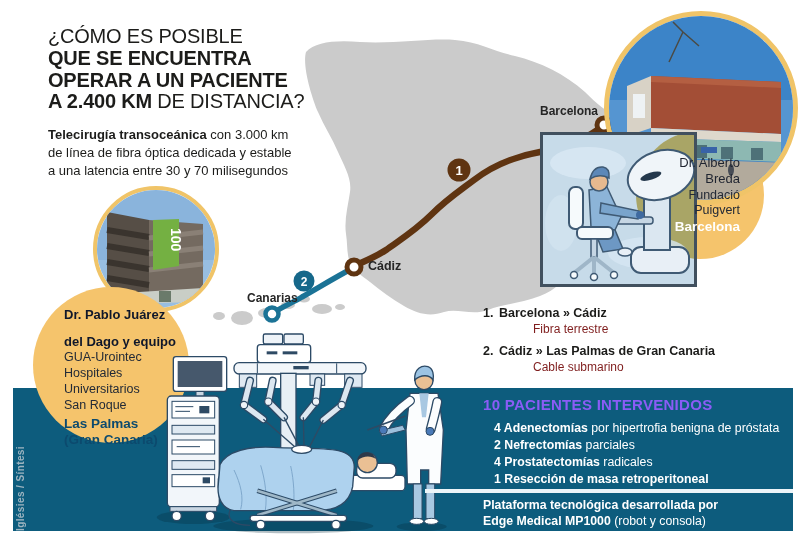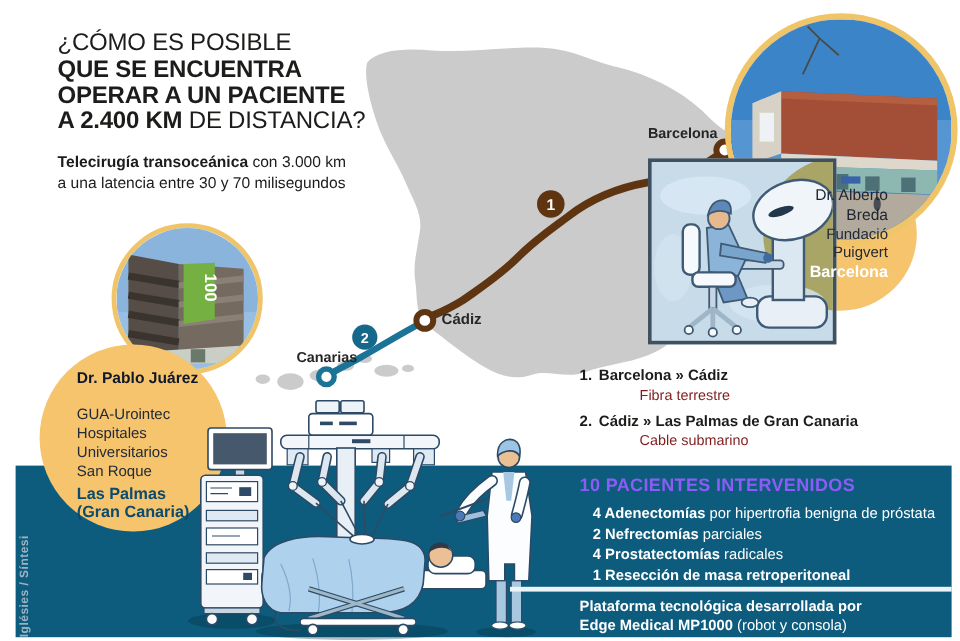--- a/index.html
+++ b/index.html
@@ -37,21 +37,21 @@
   .pc-left{left:93px;top:186px;width:126px;height:126px;border:4px solid #f0c468;z-index:3;}
   .pc-right{left:604px;top:11px;width:194px;height:194px;border:5px solid #f0c468;z-index:4;}
   .orange-circle{border-radius:50%;background:#f5c46c;}
   .oc-left{left:33px;top:287px;width:156px;height:156px;z-index:4;}
   .oc-right{left:636px;top:131px;width:128px;height:128px;z-index:3;}
 
   
   .doc-left{left:64px;top:296px;width:130px;z-index:7;}
   .doc-left .name{font-size:13px;font-weight:700;line-height:15.5px;color:#0f172a;margin-top:11px;}
   .doc-left .org{font-size:12.5px;line-height:16px;color:#232a36;margin-top:0;}
-  .doc-left .orgs{margin-top:14px;}
+  .doc-left .orgs{margin-top:0;}
   .doc-left .place{font-size:13.5px;font-weight:700;line-height:15.5px;color:#0c4a6e;margin-top:3px;}
   .doc-right{left:560px;top:155px;width:180px;text-align:right;z-index:7;}
   .doc-right .name{font-size:13px;font-weight:400;line-height:15.5px;color:#1f2430;}
   .doc-right .orgs{margin-top:2px;}
   .doc-right .org{font-size:12.5px;line-height:14.5px;color:#232a36;}
   .doc-right .place{font-size:13.5px;font-weight:700;color:#ffffff;margin-top:2px;}
 
   
   .console-square{left:540px;top:132px;width:157px;height:155px;background:#c7dbe9;
                   border:3px solid #41505e;box-sizing:border-box;overflow:hidden;z-index:5;}
@@ -115,20 +115,21 @@
 
   <div class="abs title">
     <div class="ln">¿CÓMO ES POSIBLE</div>
     <div class="ln b">QUE SE ENCUENTRA</div>
     <div class="ln b">OPERAR A UN PACIENTE</div>
     <div class="ln"><span class="b">A 2.400 KM</span><span> DE DISTANCIA?</span></div>
   </div>
 
   <div class="abs intro">
     <div><span class="b">Telecirugía transoceánica</span><span> con 3.000 km</span></div>
+    <div>de línea de fibra óptica dedicada y estable</div>
     <div>a una latencia entre 30 y 70 milisegundos</div>
   </div>
 
   <div class="abs maplabel lbl-barcelona">Barcelona</div>
   <div class="abs maplabel lbl-cadiz">Cádiz</div>
   <div class="abs maplabel lbl-canarias">Canarias</div>
 
   <div class="abs legend">
     <div class="row">
       <div class="num">1.</div>
@@ -241,20 +242,21 @@
       <polygon points="10,104 106,98 106,112 10,114" fill="#c9cec6"></polygon>
       <rect x="20" y="104" width="10" height="10" fill="#5a6a5a"></rect>
       <rect x="62" y="101" width="12" height="11" fill="#6a7a6a"></rect>
     </svg>
   </div>
 
   <div class="abs orange-circle oc-left"></div>
 
   <div class="abs doc-left">
     <div class="name">Dr. Pablo Juárez</div>
+    <div class="name">del Dago y equipo</div>
     <div class="orgs">
       <div class="org">GUA-Urointec</div>
       <div class="org">Hospitales</div>
       <div class="org">Universitarios</div>
       <div class="org">San Roque</div>
     </div>
     <div class="place">Las Palmas</div>
     <div class="place" style="margin-top:0">(Gran Canaria)</div>
   </div>
 

